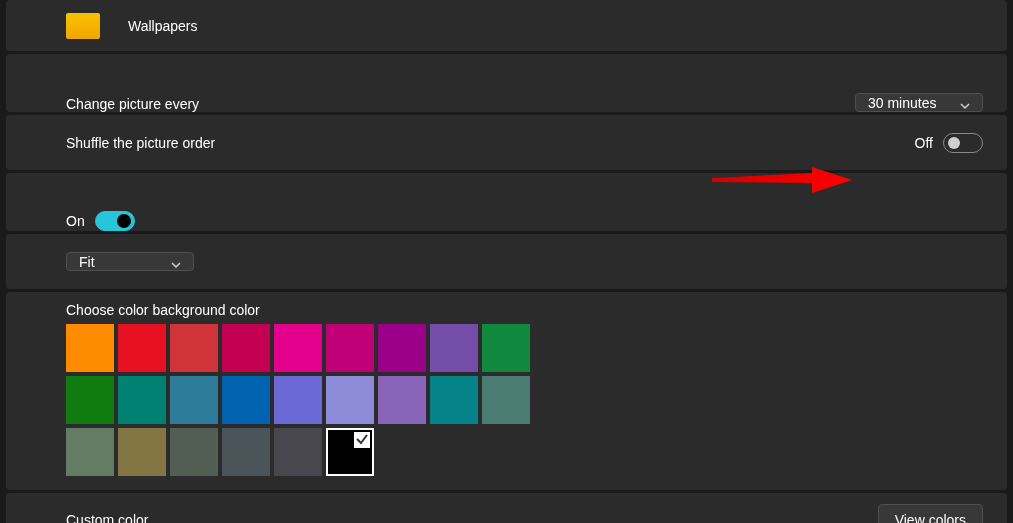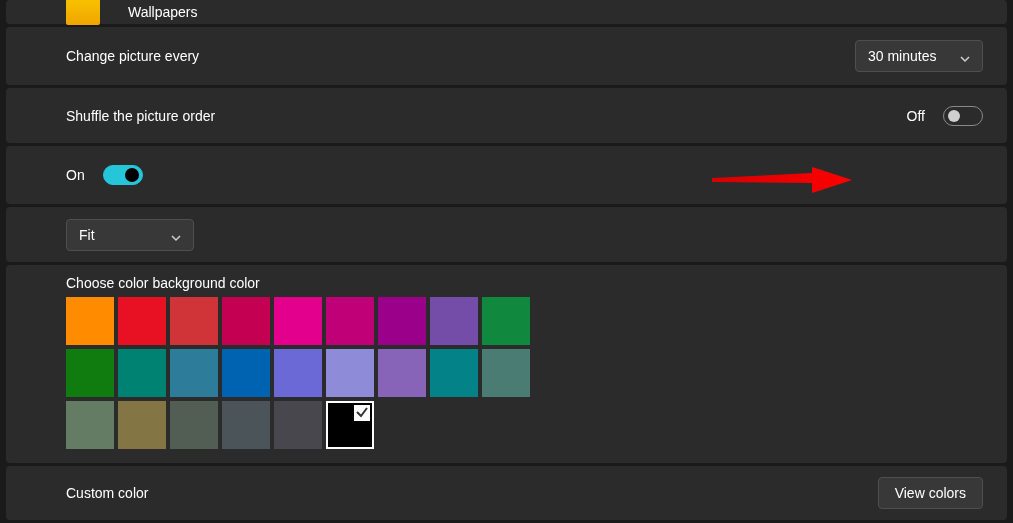--- a/index.html
+++ b/index.html
@@ -16,38 +16,38 @@
   .card-stack { padding: 0 6px; }
   .row {
     background: #2b2b2b;
     border-radius: 4px;
     margin-bottom: 3px;
     padding: 0 24px 0 60px;
     display: flex;
     align-items: center;
     position: relative;
   }
-  .row.first { height: 24px; padding-top: 0; }
+  .row.first { height: 51px; padding-top: 0; }
   .row.std { height: 55px; }
-  .row.tall { height: 58px; }
+  .row.tall { height: 58px; align-items: flex-end; }
   .row.custom { height: 54px; margin-top: 3px;}
   .folder-icon {
     width: 34px; height: 26px;
     background: linear-gradient(#f8c200, #f0a500);
     border-radius: 2px;
     margin-right: 28px;
     position: relative;
   }
   .row-label { flex: 1 1 auto; color: #ffffff; }
   
   .dropdown {
     background: #383838;
     border: 1px solid #4f4f4f;
     border-radius: 4px;
-    height: 32px;
+    height: 19px;
     min-width: 128px;
     padding: 0 12px;
     display: flex;
     align-items: center;
     justify-content: space-between;
     gap: 18px;
     cursor: pointer;
   }
   .dropdown span { color: #fff; }
   .chev {
@@ -64,21 +64,21 @@
   .toggle.off::after {
     content:""; position:absolute; width:12px; height:12px;
     background:#cfcfcf; border-radius:50%; top:3px; left:4px;
   }
   .toggle.on { background:#26c6da; border:1px solid #26c6da; }
   .toggle.on::after {
     content:""; position:absolute; width:14px; height:14px;
     background:#000; border-radius:50%; top:2px; right:3px;
   }
   .toggle-state { margin-right: 10px; color:#fff; }
-  .right-ctrl { display:flex; align-items:center;gap:8px; }
+  .right-ctrl { display:flex; align-items:center; }
   
   .colors-section {
     background: #2b2b2b;
     border-radius: 4px;
     margin-bottom: 3px;
     padding: 10px 24px 14px 60px;
   }
   .colors-section .title { margin-bottom: 6px; color:#fff; }
   .color-grid { display:flex; flex-direction:column; gap:4px; }
   .color-row { display:flex; gap:4px; }

